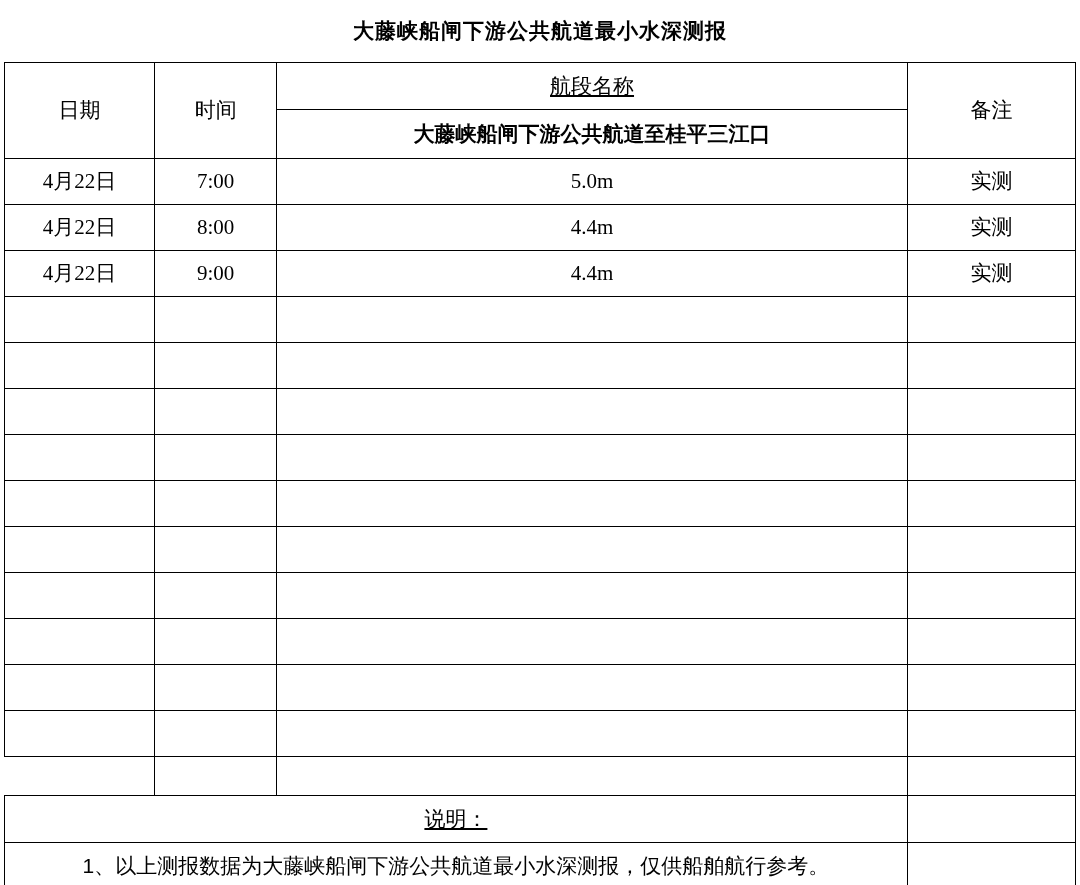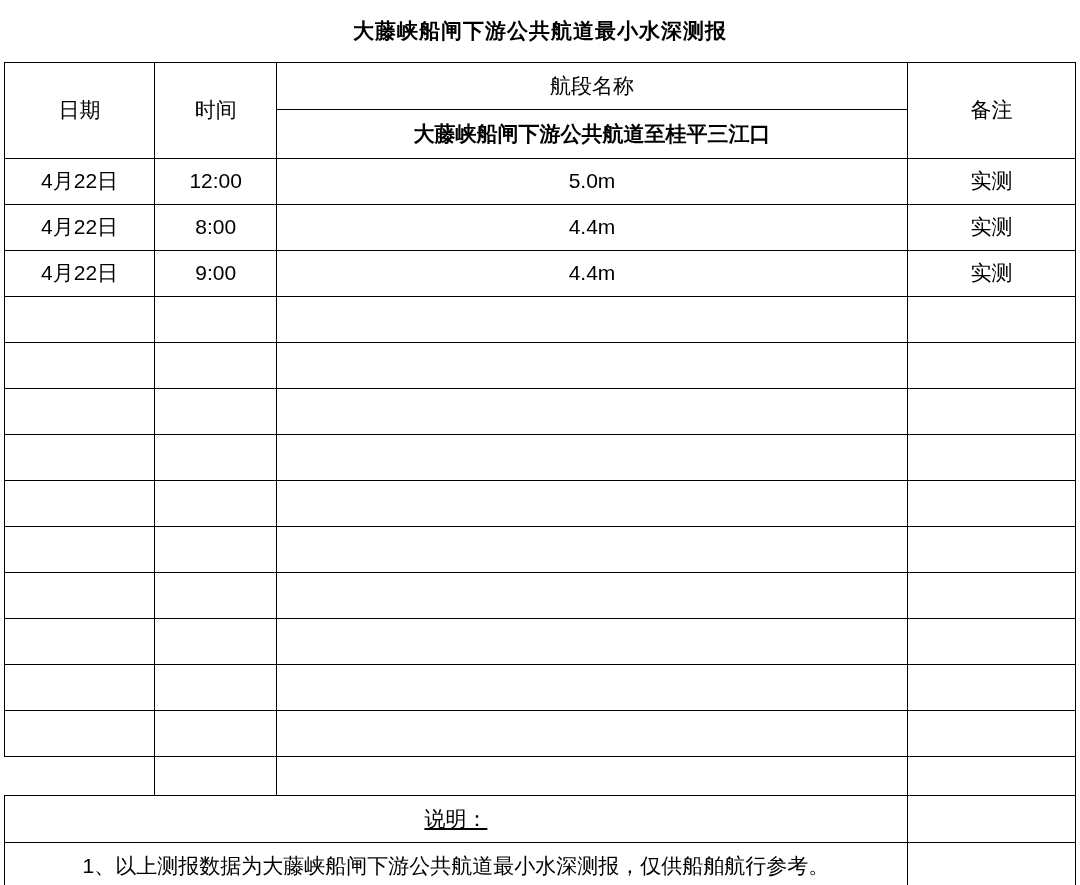--- a/index.html
+++ b/index.html
@@ -40,23 +40,23 @@
     font-size: 30px;
     font-weight: bold;
     letter-spacing: 1px;
     border-left: none !important;
     border-right: none !important;
     border-top: none !important;
   }
   .hdr {
     font-size: 22px;
   }
-  .seg-title { height: 46px; font-size: 22px; }
+  .seg-title { height: 46px; font-size: 22px; text-decoration: underline; }
   .seg-sub { height: 48px; font-size: 22px; font-weight: bold; }
-  .data-row td { height: 45px; }
+  .data-row td { height: 45px; font-family: Liberation Serif, serif; }
   .empty-row td { height: 45px; }
   .gap-row td {
     height: 38px;
     border-left: 1px solid #000000;
     border-right: 1px solid #000000;
     border-top: none;
     border-bottom: none;
   }
   .gap-row td.edge-none {
     border: none;
@@ -114,21 +114,21 @@
         <td class="hdr" rowspan="2">时间</td>
         <td class="seg-title">航段名称</td>
         <td class="hdr" rowspan="2">备注</td>
       </tr>
       <tr>
         <td class="seg-sub">大藤峡船闸下游公共航道至桂平三江口</td>
       </tr>
 
       <tr class="data-row">
         <td>4月22日</td>
-        <td>12:00</td>
+        <td>7:00</td>
         <td>5.0m</td>
         <td>实测</td>
       </tr>
       <tr class="data-row">
         <td>4月22日</td>
         <td>8:00</td>
         <td>4.4m</td>
         <td>实测</td>
       </tr>
       <tr class="data-row">

